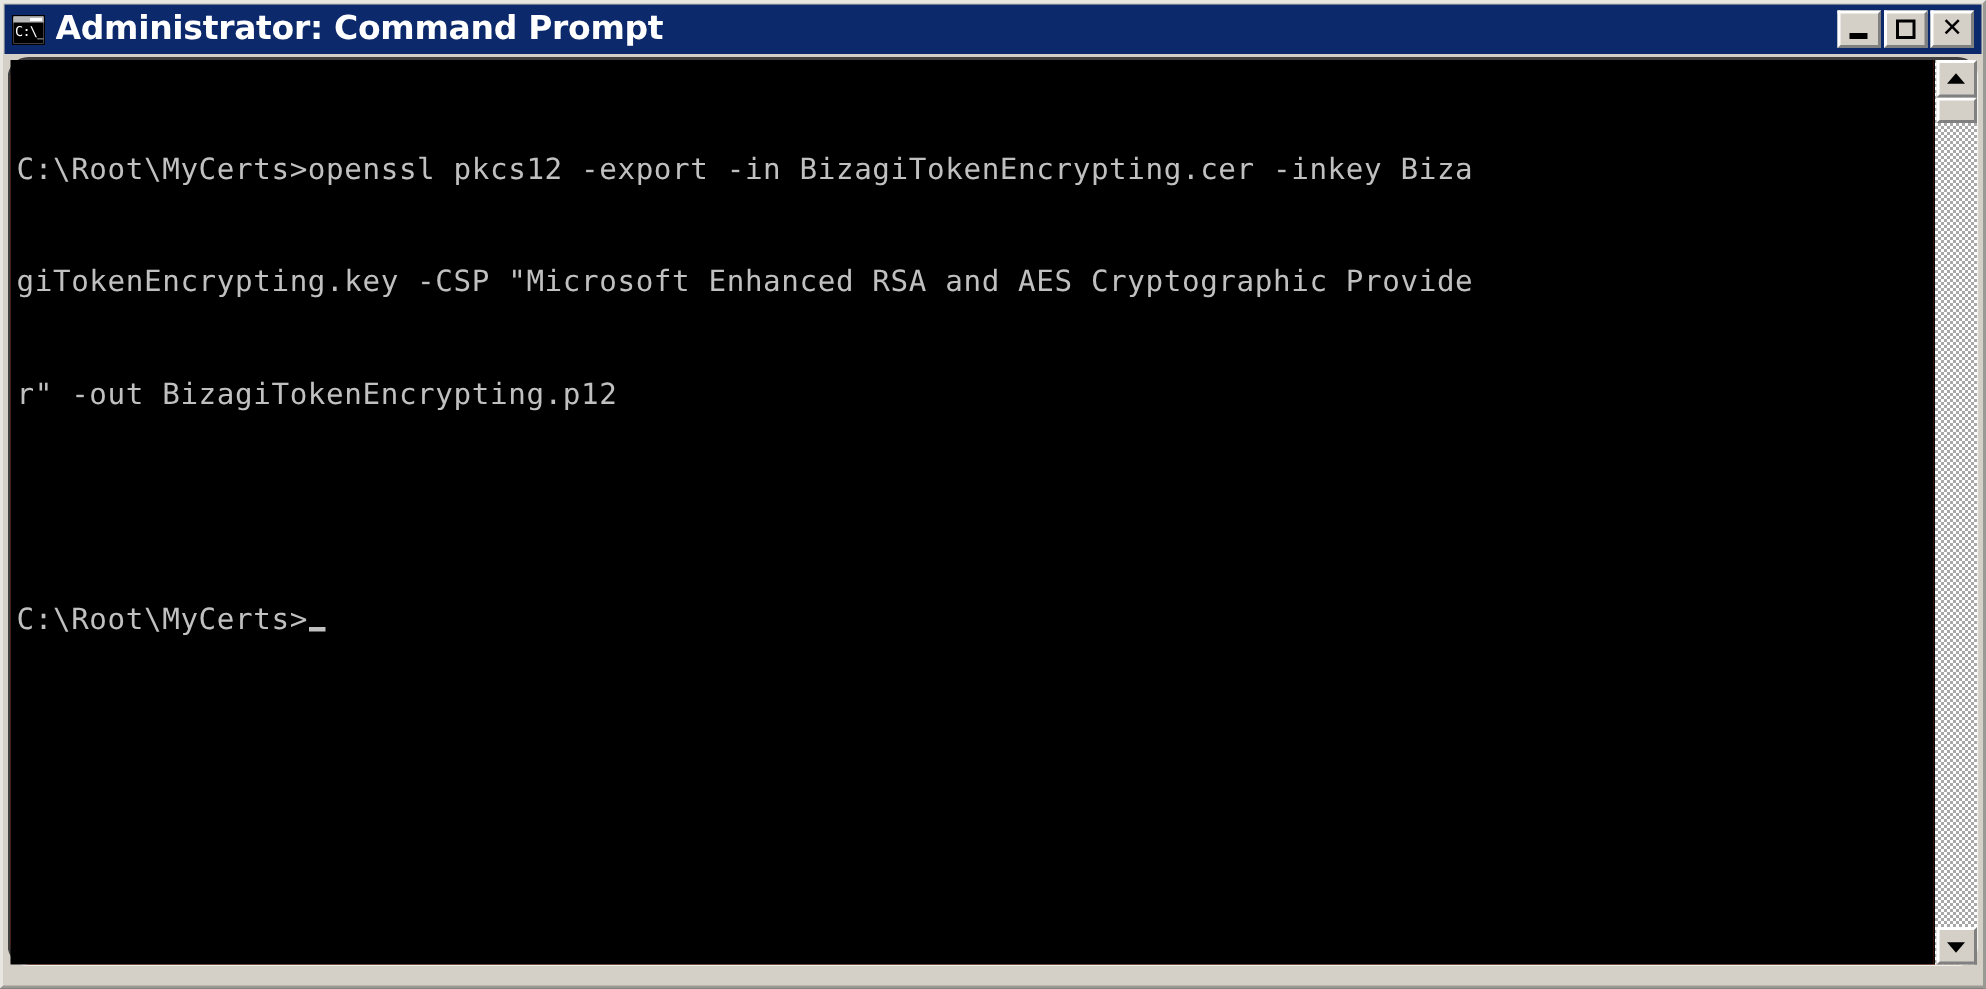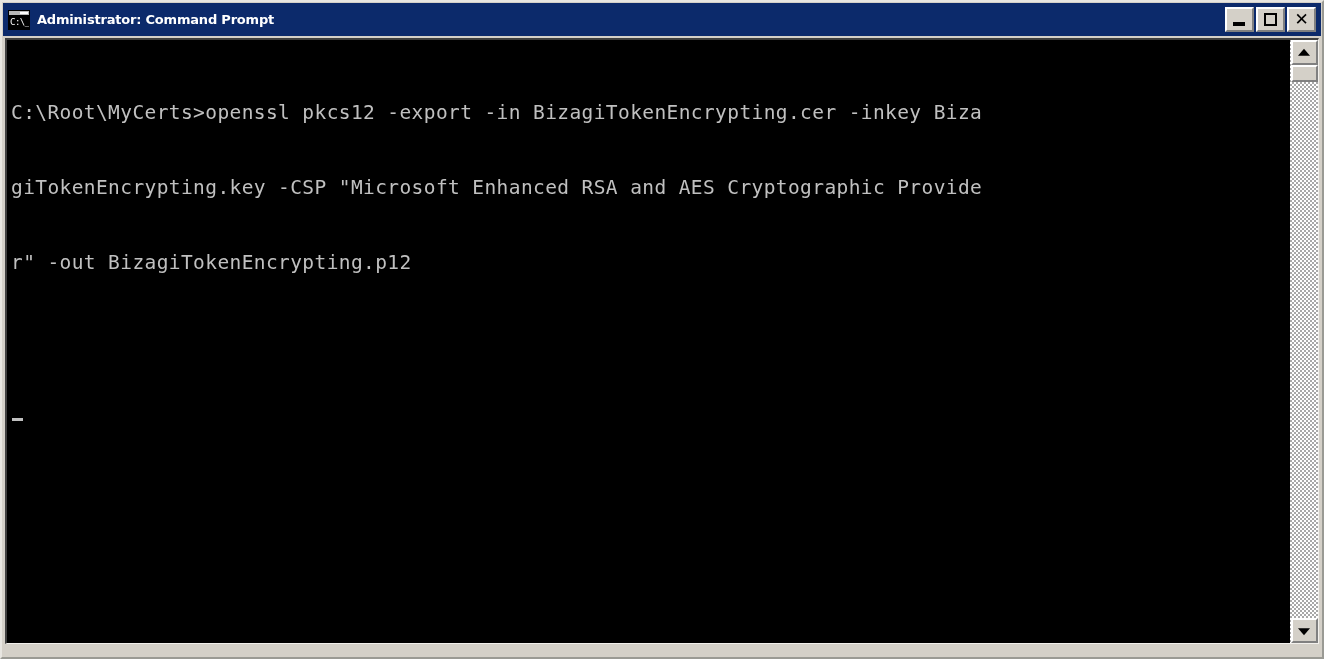--- a/index.html
+++ b/index.html
@@ -77,21 +77,21 @@
     font-family: "DejaVu Sans Mono", monospace;
     font-size: 9px;
     line-height: 13px;
     letter-spacing: -0.5px;
     padding-left: 1px;
     overflow: hidden;
   }
   .title-text {
     color: #ffffff;
     font-family: "DejaVu Sans", sans-serif;
-    font-size: 13px;
+    font-size: 22px;
     font-weight: bold;
     letter-spacing: -0.2px;
     white-space: nowrap;
     flex: 1 1 auto;
     overflow: hidden;
   }
   .title-buttons {
     display: flex;
     gap: 2px;
     flex: 0 0 auto;
@@ -139,20 +139,21 @@
     flex: 1 1 auto;
     margin: 2px 3px 13px 3px;
     display: flex;
     border-top: 2px solid #404040;
     border-left: 2px solid #404040;
     border-right: 1px solid #f2f0ec;
     border-bottom: 1px solid #f2f0ec;
     box-sizing: border-box;
     background: #c2410c;
     position: relative;
+    border-radius: 14px;
   }
 
   .console {
     flex: 1 1 auto;
     background: #000000;
     color: #c0c0c0;
     font-family: "DejaVu Sans Mono", monospace;
     font-size: 19.5px;
     line-height: 25px;
     padding: 10px 0 0 4px;
@@ -257,21 +258,21 @@
     </div>
   </div>
 
   <div class="client">
 
     <div class="console">
       <div class="line">C:\Root\MyCerts&gt;openssl pkcs12 -export -in BizagiTokenEncrypting.cer -inkey Biza</div>
       <div class="line">giTokenEncrypting.key -CSP "Microsoft Enhanced RSA and AES Cryptographic Provide</div>
       <div class="line">r" -out BizagiTokenEncrypting.p12</div>
       <div class="line"></div>
-      <div class="line"><span class="cursor"></span></div>
+      <div class="line"><span>C:\Root\MyCerts&gt;</span><span class="cursor"></span></div>
     </div>
 
     <div class="scrollbar">
       <div class="sb-btn">
         <div class="arrow-up"></div>
       </div>
       <div class="sb-thumb"></div>
       <div class="sb-track"></div>
       <div class="sb-btn">
         <div class="arrow-down"></div>

